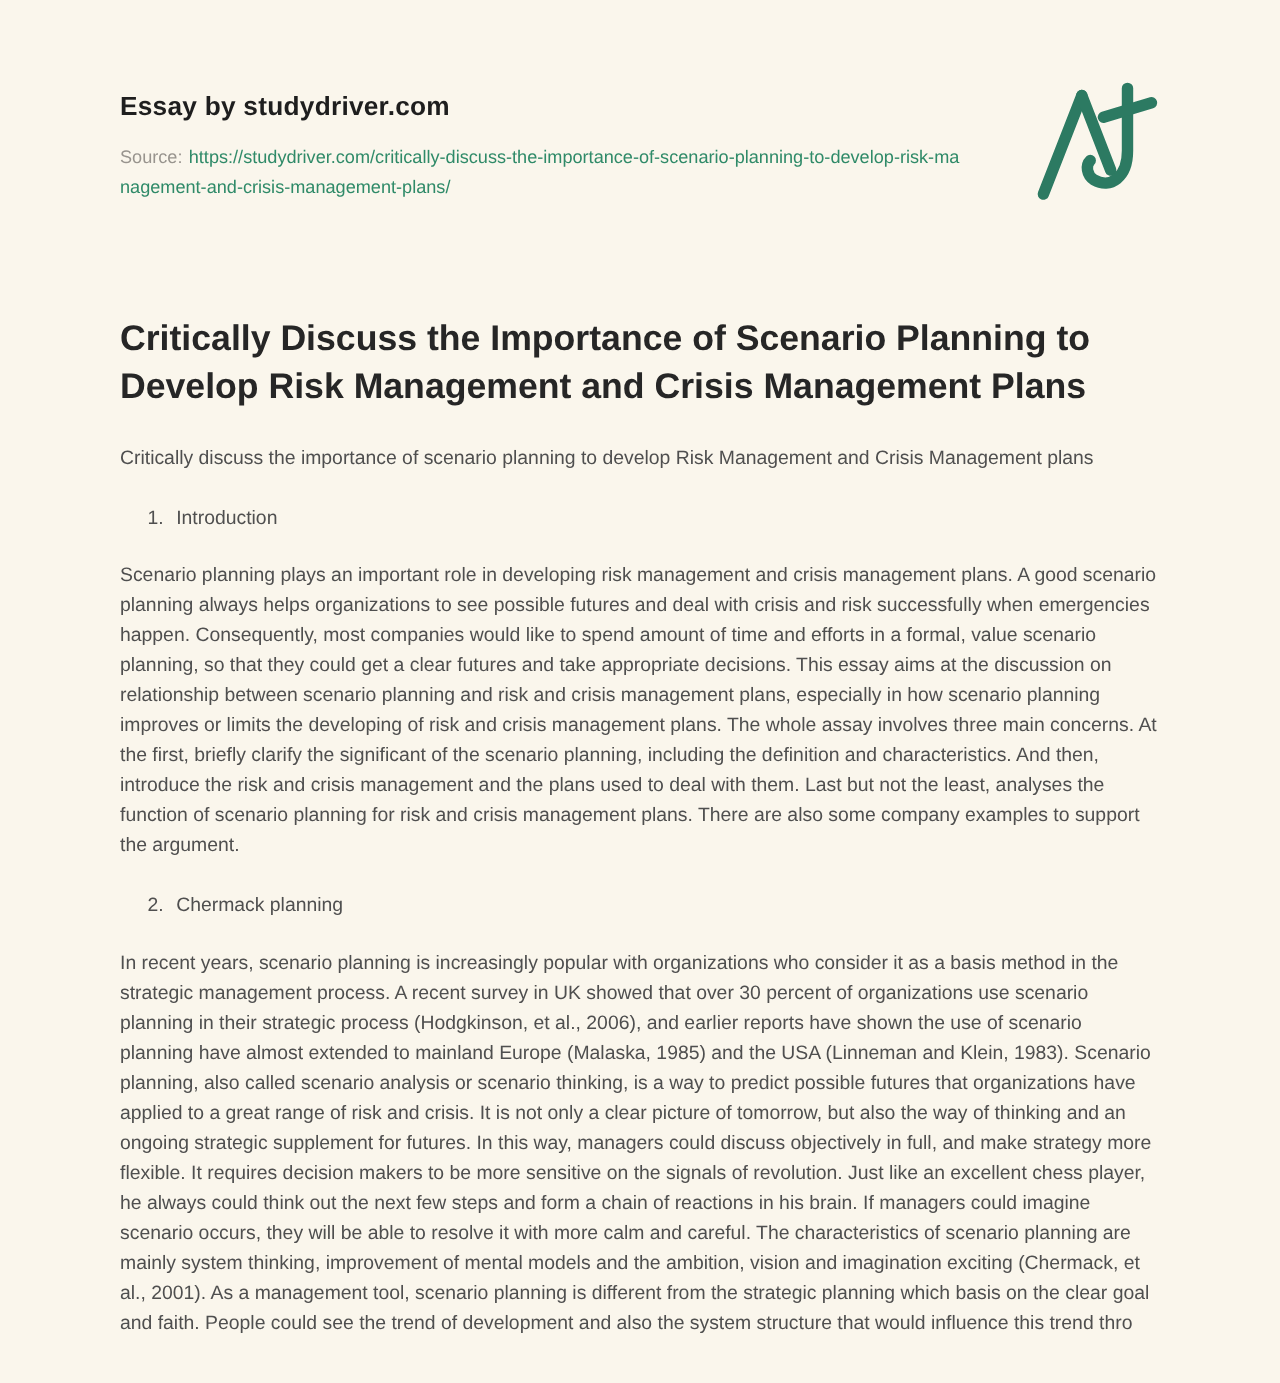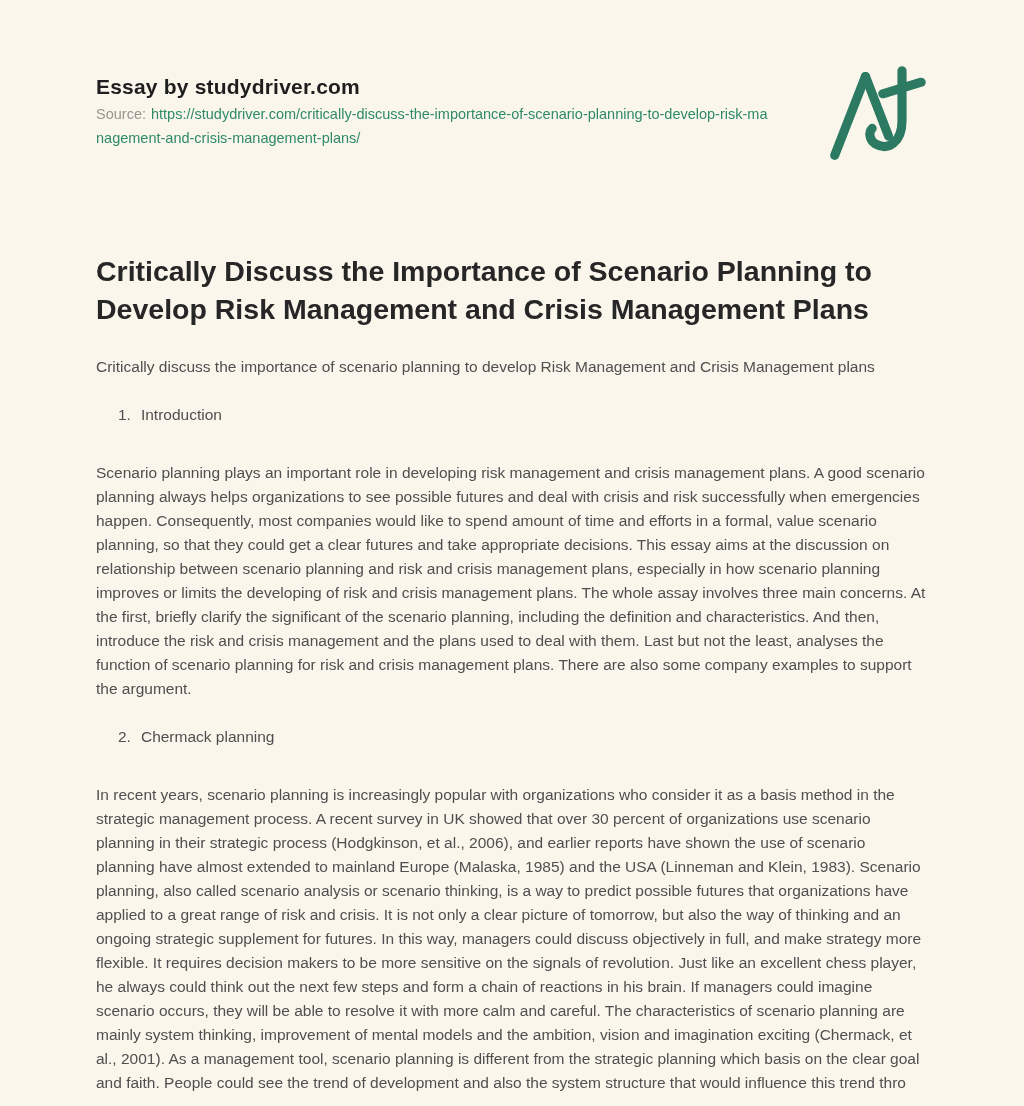--- a/index.html
+++ b/index.html
@@ -4,24 +4,24 @@
 <style>
   * { margin: 0; padding: 0; box-sizing: border-box; }
   html, body { width: 1024px; height: 1106px; overflow: hidden; }
   body {
     background: #faf6ec;
     font-family: "Liberation Sans", "DejaVu Sans", sans-serif;
     color: #4f4f4f;
   }
   .page { width: 1024px; height: 1106px; padding: 62px 97px 0 96px; overflow: hidden; }
 
-  .header { display: flex; justify-content: space-between; align-items: center; }
+  .header { display: flex; justify-content: space-between; align-items: flex-end; }
   .header-left { max-width: 672px; }
   .byline { font-size: 21px; font-weight: 700; color: #1e1e1e; letter-spacing: 0.2px; }
-  .source { margin-top: 3px; font-size: 14.5px; line-height: 24px; }
+  .source { margin-top: 16px; font-size: 14.5px; line-height: 24px; }
   .source-label { color: #98948e; margin-right: 5px; }
   .source-url { color: #2f8a68; text-decoration: none; word-break: break-all; cursor: pointer; }
   .logo { width: 100px; height: 98px; margin-top: 2px; flex: none; }
   .logo svg { width: 100%; height: 100%; }
 
   .title {
     margin-top: 90px;
     font-size: 28.5px;
     line-height: 38px;
     font-weight: 700;
@@ -30,21 +30,21 @@
   .body-text { font-size: 15.5px; line-height: 24px; color: #4f4f4f; }
   .subtitle { margin-top: 27px; }
   .section-heading {
     margin: 24px 0 0 22px;
     display: flex;
     font-size: 15.5px;
     line-height: 24px;
     color: #4f4f4f;
   }
   .section-number { margin-right: 10px; }
-  .paragraph { margin-top: 34px; }
+  .paragraph { margin-top: 22px; }
 </style>
 </head>
 <body>
 
 <div class="page">
 
   <div class="header">
     <div class="header-left">
       <div class="byline">Essay by studydriver.com</div>
       <div class="source">

